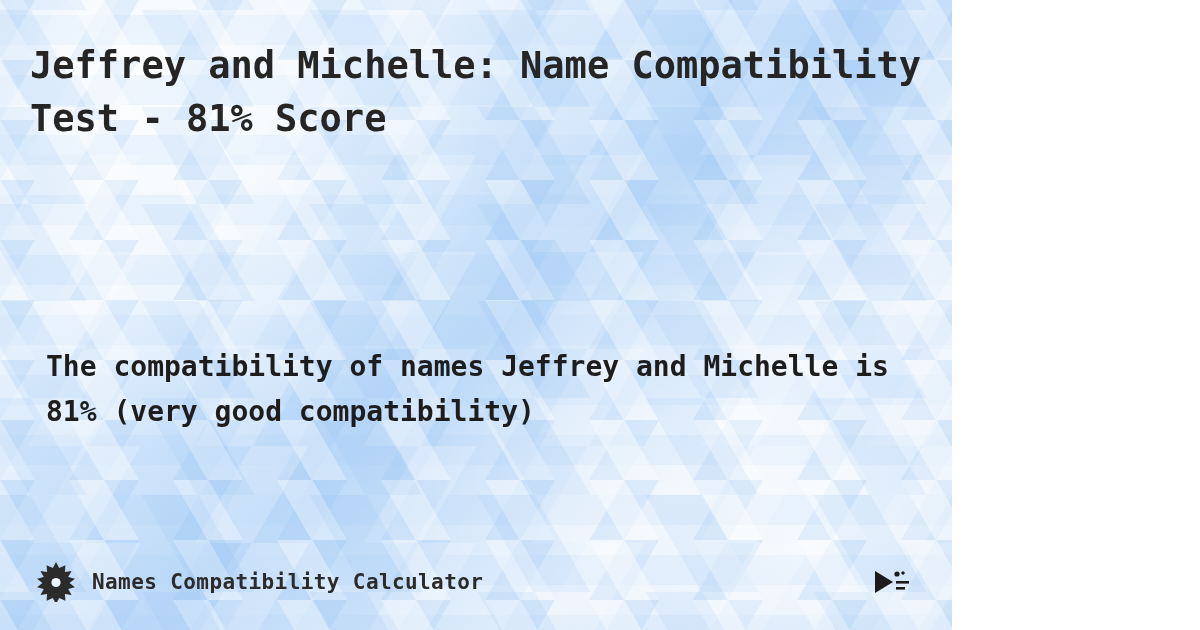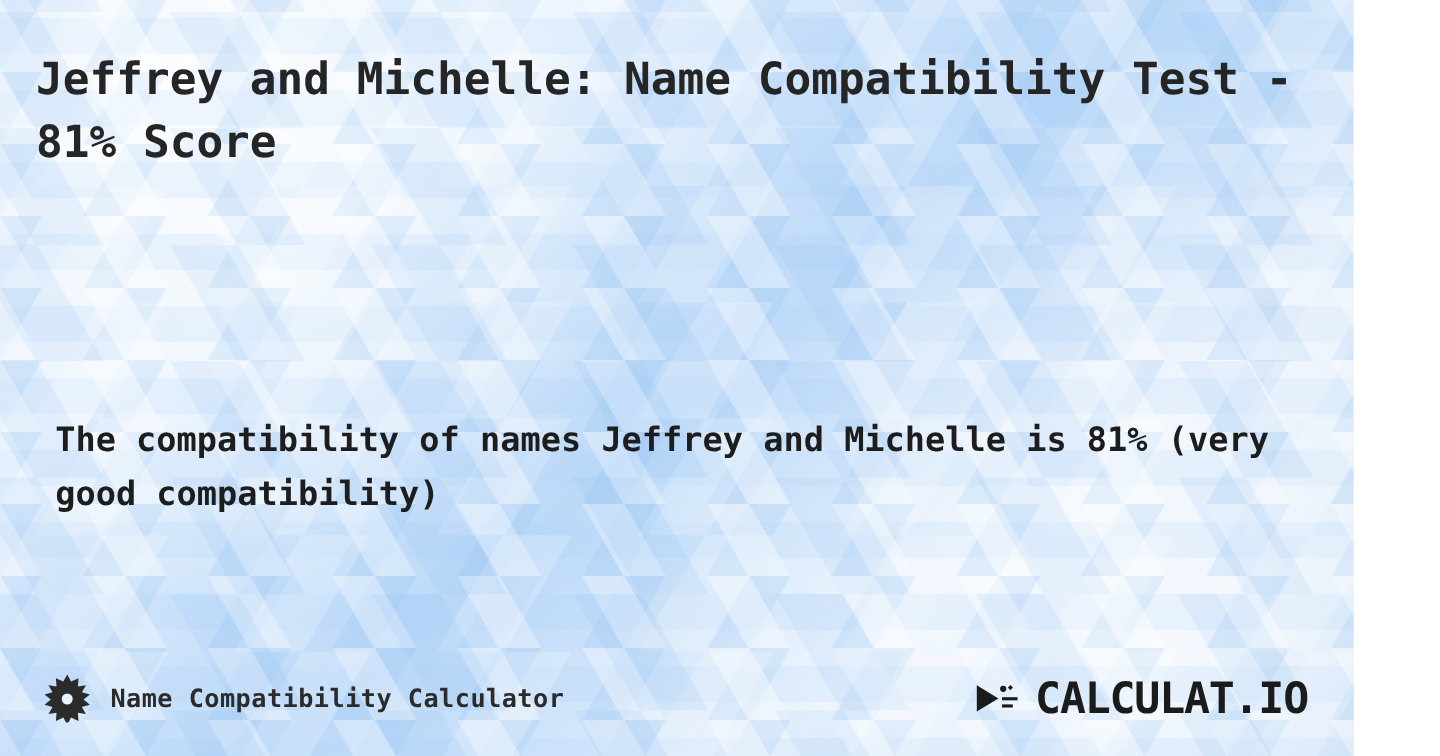--- a/index.html
+++ b/index.html
@@ -8,21 +8,21 @@
   }
   body {
     width: 1200px;
     height: 630px;
     overflow: hidden;
     font-family: "DejaVu Sans Mono", monospace;
     background: #ffffff;
   }
   .page {
     position: relative;
-    width: 1128px;
+    width: 952px;
     height: 630px;
     background:
       radial-gradient(circle at 14% 12%, rgba(255,255,255,0.95) 0%, rgba(255,255,255,0.0) 38%),
       radial-gradient(circle at 86% 86%, rgba(255,255,255,0.80) 0%, rgba(255,255,255,0.0) 42%),
       linear-gradient(140deg, #cfe4fb 0%, #e8f2fd 26%, #bcd9f8 52%, #e6f0fc 74%, #b9d6f6 100%);
     overflow: hidden;
   }
   
   .mosaic {
     position: absolute;
@@ -136,27 +136,26 @@
   </div>
 
   <h2 class="result">The compatibility of names Jeffrey and Michelle is 81% (very good compatibility)</h2>
 
   <div class="footer">
     <div class="brand-left">
       <svg class="star-icon" viewBox="0 0 40 40">
         <path fill="#2b2b2b" d="M20 0 L23.2 6.0 L29.4 3.2 L28.9 10.0 L35.6 9.0 L32.2 14.9 L38.9 16.8 L33.6 21.0 L38.9 25.2 L32.2 27.1 L35.6 33.0 L28.9 32.0 L29.4 38.8 L23.2 36.0 L20 42 L16.8 36.0 L10.6 38.8 L11.1 32.0 L4.4 33.0 L7.8 27.1 L1.1 25.2 L6.4 21.0 L1.1 16.8 L7.8 14.9 L4.4 9.0 L11.1 10.0 L10.6 3.2 L16.8 6.0 Z"></path>
         <circle cx="20" cy="20.5" r="4.6" fill="#eaf2fb"></circle>
       </svg>
-      <span class="brand-label">Name Compatibility Calculator</span>
+      <span class="brand-label">Names Compatibility Calculator</span>
     </div>
 
     <div class="brand-right">
       <svg class="logo-mark" viewBox="0 0 42 34">
         <path fill="#1b1b1b" d="M3 6 L3 28 L21 17 Z"></path>
         <circle cx="25" cy="9" r="2.6" fill="#1b1b1b"></circle>
         <rect x="29.5" y="6.5" width="3" height="3" fill="#1b1b1b" transform="rotate(45 31 8)"></rect>
         <rect x="24" y="16" width="13" height="2.6" fill="#1b1b1b"></rect>
         <rect x="24" y="22" width="9" height="2.6" fill="#1b1b1b"></rect>
       </svg>
-      <span class="logo-text">CALCULAT.IO</span>
     </div>
   </div>
 </div>
 
 </body></html>

